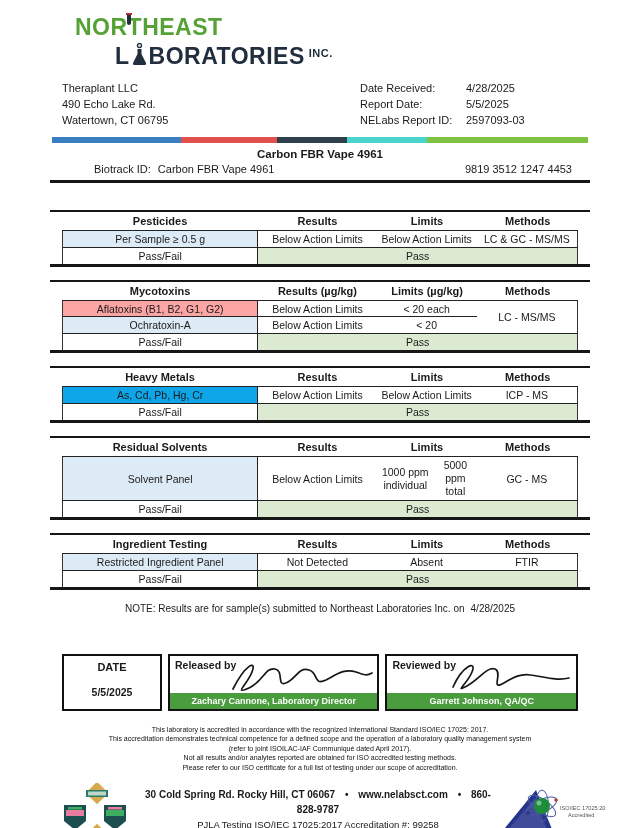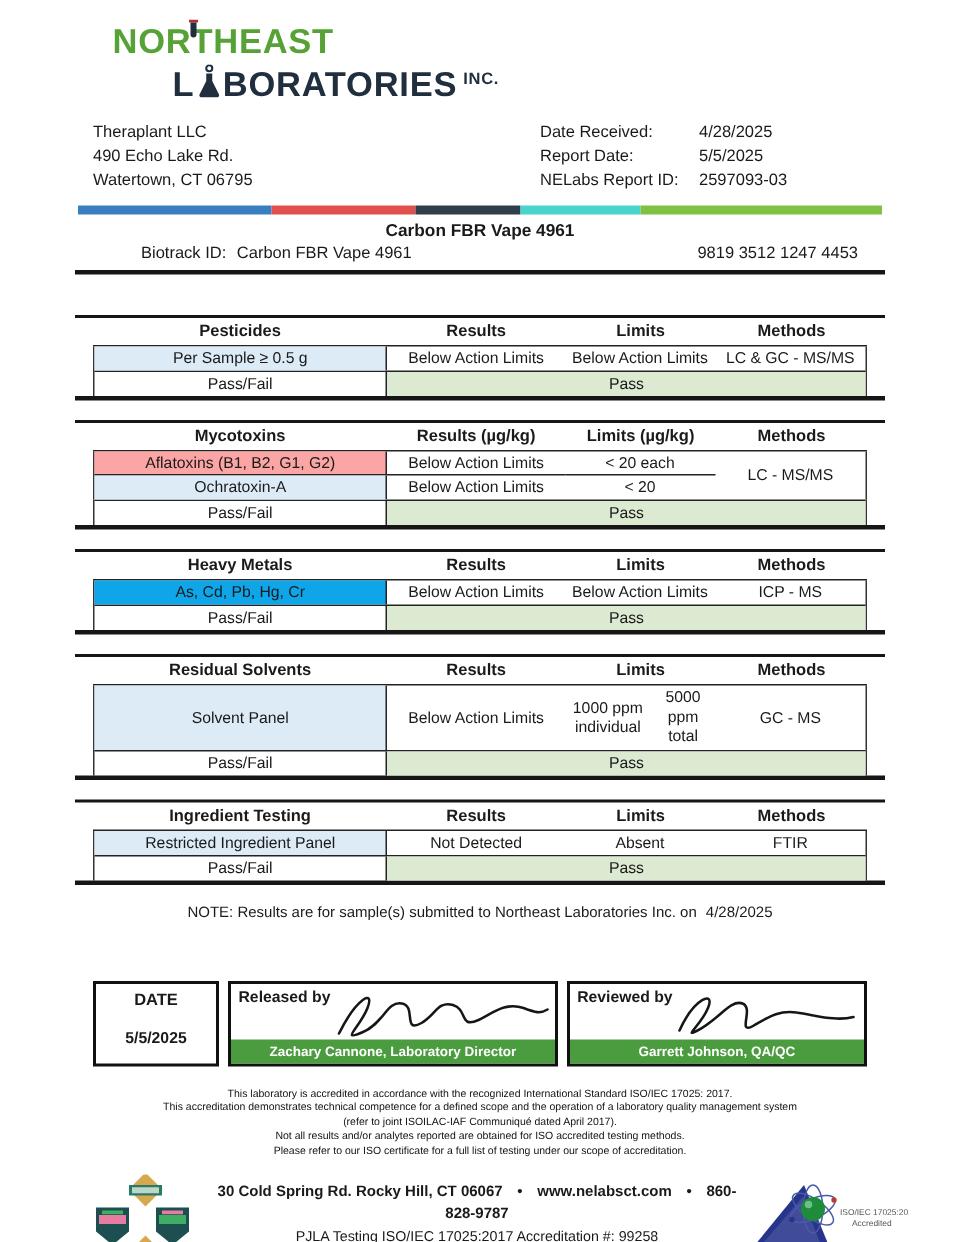--- a/index.html
+++ b/index.html
@@ -58,21 +58,21 @@
   .merged-method { grid-row:1 / 3; grid-column:4; }
   .limit-two-line { flex-direction:row; line-height:13px; padding:2px 0; }
 
   
   .note-line { text-align:center; font-size:10px; margin-top:13px; }
   .note-date { margin-left:6px; }
 
   
   .signoff { display:flex; gap:6px; margin-top:40px; }
   .sign-box { border:2px solid #111; position:relative; height:57px; background:#fff; }
-  .date-box { width:84px; text-align:center; }
+  .date-box { width:100px; text-align:center; }
   .date-title { font-size:11px; font-weight:bold; margin-top:5px; }
   .date-value { font-size:10.5px; font-weight:bold; margin-top:13px; }
   .review-box { flex:1; }
   .release-box { flex:1.1; }
   .sign-label { font-size:10.5px; font-weight:bold; margin:3px 0 0 5px; }
   .sign-bar { position:absolute; left:0; right:0; bottom:0; height:16px; color:#fff;
               font-size:9px; font-weight:bold; display:flex; align-items:center; justify-content:center; }
   .signature { position:absolute; top:1px; right:2px; }
 
   

